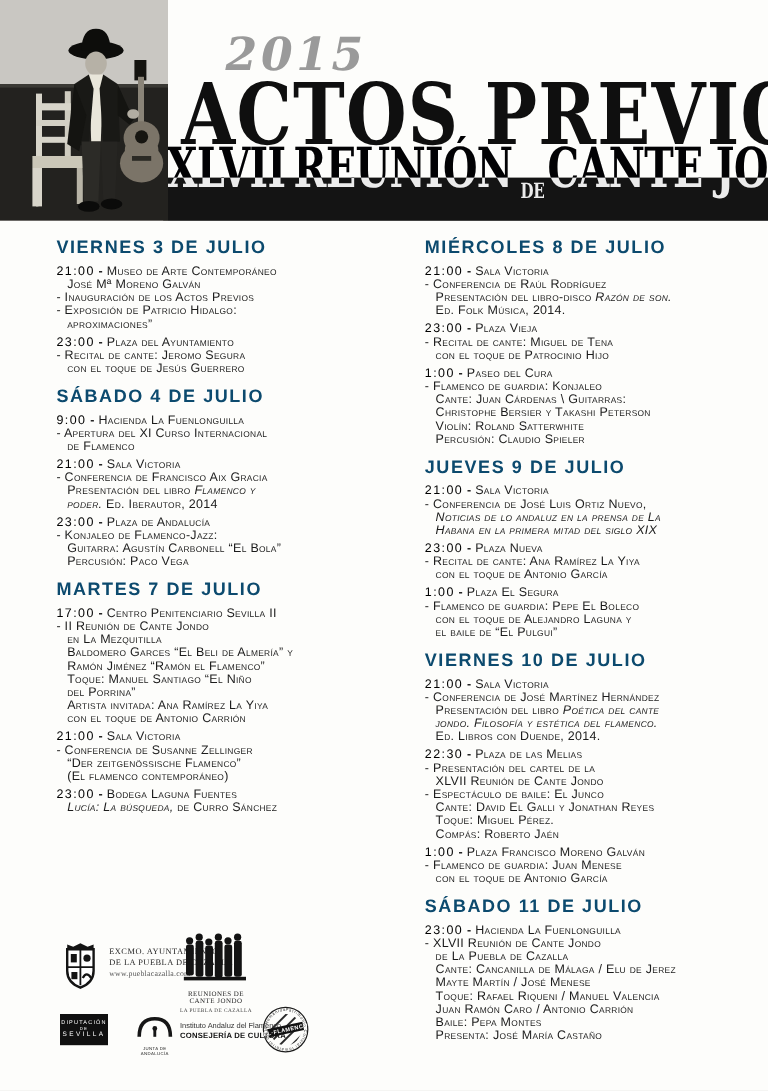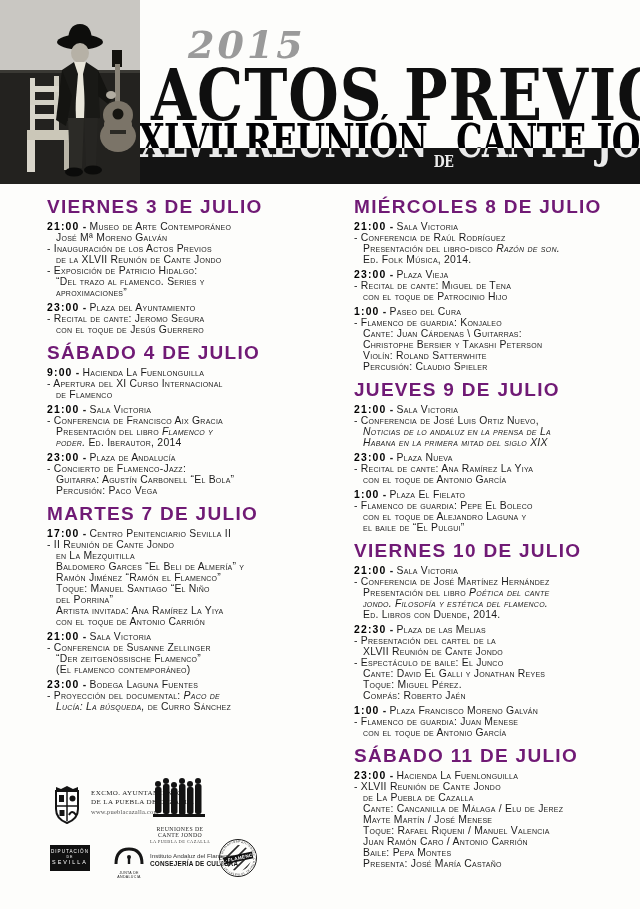--- a/index.html
+++ b/index.html
@@ -20,28 +20,28 @@
          mix-blend-mode:difference;letter-spacing:-0.5px;
          transform:scale(0.97,1.35);transform-origin:left top;}
   .subtitle .w{margin-right:7px;}
   .subtitle .de{display:inline-block;font-size:13px;margin:0 3px 0 0;transform:translateY(7px);}
 
   
   .col{position:absolute;top:199px;width:290px;font-size:10.4px;line-height:11px;
        letter-spacing:.25px;color:#1b1b1b;}
   .col-left{left:47px;}
   .col-right{left:354px;}
-  .date{font-size:19px;line-height:15px;font-weight:bold;letter-spacing:1.3px;
-        margin:0 0 7px 0;color:#701a75;}
+  .date{font-size:15px;line-height:15px;font-weight:bold;letter-spacing:1.3px;
+        margin:0 0 7px 0;color:#0c4a6e;}
   .section{margin-bottom:10px;}
   .event{margin-bottom:4px;}
   .line{white-space:nowrap;font-variant:small-caps;}
   .line.cont{padding-left:9px;}
   .line i{font-style:italic;}
-  .time{font-weight:bold;letter-spacing:1.2px;font-variant:normal;color:#000;}
+  .time{font-weight:normal;letter-spacing:1.2px;font-variant:normal;color:#000;}
   .dash{font-weight:bold;}
 
   
   .footer-item{position:absolute;}
   .ayto-text{left:91px;top:789px;font-family:"Liberation Serif",serif;font-size:7px;
              line-height:9px;letter-spacing:.4px;color:#262626;}
   .ayto-text .url{font-size:6.5px;color:#555;letter-spacing:.2px;}
   .reu-caption{left:147px;top:826px;width:66px;text-align:center;font-size:5.8px;
                line-height:6.4px;letter-spacing:.4px;color:#1d1d1d;font-family:"Liberation Serif",serif;}
   .reu-caption .tiny{font-size:4.4px;color:#444;}
@@ -111,23 +111,21 @@
     <span class="w">XLVII</span><span class="w">REUNIÓN</span><span class="de">DE</span><span class="w">CANTE JONDO</span>
   </div>
 
   <div class="col col-left" id="col-left">
       <section class="section">
         <h3 class="date">VIERNES 3 DE JULIO</h3>
         <div class="event">
           <div class="line flush"><span class="time">21:00</span><span class="dash"> - </span><span class="venue">Museo de Arte Contemporáneo</span></div>
           <div class="line cont">José Mª Moreno Galván</div>
           <div class="line flush">- Inauguración de los Actos Previos</div>
-          <div class="line cont">de la XLVII Reunión de Cante Jondo</div>
           <div class="line flush">- Exposición de Patricio Hidalgo:</div>
-          <div class="line cont">“Del trazo al flamenco. Series y</div>
           <div class="line cont">aproximaciones”</div>
         </div>
         <div class="event">
           <div class="line flush"><span class="time">23:00</span><span class="dash"> - </span><span class="venue">Plaza del Ayuntamiento</span></div>
           <div class="line flush">- Recital de cante: Jeromo Segura</div>
           <div class="line cont">con el toque de Jesús Guerrero</div>
         </div>
       </section>
       <section class="section">
         <h3 class="date">SÁBADO 4 DE JULIO</h3>
@@ -137,21 +135,21 @@
           <div class="line cont">de Flamenco</div>
         </div>
         <div class="event">
           <div class="line flush"><span class="time">21:00</span><span class="dash"> - </span><span class="venue">Sala Victoria</span></div>
           <div class="line flush">- Conferencia de Francisco Aix Gracia</div>
           <div class="line cont">Presentación del libro <i>Flamenco y</i></div>
           <div class="line cont"><i>poder.</i> Ed. Iberautor, 2014</div>
         </div>
         <div class="event">
           <div class="line flush"><span class="time">23:00</span><span class="dash"> - </span><span class="venue">Plaza de Andalucía</span></div>
-          <div class="line flush">- Concierto de Flamenco-Jazz:</div>
+          <div class="line flush">- Konjaleo de Flamenco-Jazz:</div>
           <div class="line cont">Guitarra: Agustín Carbonell “El Bola”</div>
           <div class="line cont">Percusión: Paco Vega</div>
         </div>
       </section>
       <section class="section">
         <h3 class="date">MARTES 7 DE JULIO</h3>
         <div class="event">
           <div class="line flush"><span class="time">17:00</span><span class="dash"> - </span><span class="venue">Centro Penitenciario Sevilla II</span></div>
           <div class="line flush">- II Reunión de Cante Jondo</div>
           <div class="line cont">en La Mezquitilla</div>
@@ -163,21 +161,20 @@
           <div class="line cont">con el toque de Antonio Carrión</div>
         </div>
         <div class="event">
           <div class="line flush"><span class="time">21:00</span><span class="dash"> - </span><span class="venue">Sala Victoria</span></div>
           <div class="line flush">- Conferencia de Susanne Zellinger</div>
           <div class="line cont">“Der zeitgenössische Flamenco”</div>
           <div class="line cont">(El flamenco contemporáneo)</div>
         </div>
         <div class="event">
           <div class="line flush"><span class="time">23:00</span><span class="dash"> - </span><span class="venue">Bodega Laguna Fuentes</span></div>
-          <div class="line flush">- Proyección del documental: <i>Paco de</i></div>
           <div class="line cont"><i>Lucía: La búsqueda,</i> de Curro Sánchez</div>
         </div>
       </section>
     </div>
   <div class="col col-right" id="col-right">
       <section class="section">
         <h3 class="date">MIÉRCOLES 8 DE JULIO</h3>
         <div class="event">
           <div class="line flush"><span class="time">21:00</span><span class="dash"> - </span><span class="venue">Sala Victoria</span></div>
           <div class="line flush">- Conferencia de Raúl Rodríguez</div>
@@ -205,21 +202,21 @@
           <div class="line flush">- Conferencia de José Luis Ortiz Nuevo,</div>
           <div class="line cont"><i>Noticias de lo andaluz en la prensa de La</i></div>
           <div class="line cont"><i>Habana en la primera mitad del siglo XIX</i></div>
         </div>
         <div class="event">
           <div class="line flush"><span class="time">23:00</span><span class="dash"> - </span><span class="venue">Plaza Nueva</span></div>
           <div class="line flush">- Recital de cante: Ana Ramírez La Yiya</div>
           <div class="line cont">con el toque de Antonio García</div>
         </div>
         <div class="event">
-          <div class="line flush"><span class="time">1:00</span><span class="dash"> - </span><span class="venue">Plaza El Fielato</span></div>
+          <div class="line flush"><span class="time">1:00</span><span class="dash"> - </span><span class="venue">Plaza El Segura</span></div>
           <div class="line flush">- Flamenco de guardia: Pepe El Boleco</div>
           <div class="line cont">con el toque de Alejandro Laguna y</div>
           <div class="line cont">el baile de “El Pulgui”</div>
         </div>
       </section>
       <section class="section">
         <h3 class="date">VIERNES 10 DE JULIO</h3>
         <div class="event">
           <div class="line flush"><span class="time">21:00</span><span class="dash"> - </span><span class="venue">Sala Victoria</span></div>
           <div class="line flush">- Conferencia de José Martínez Hernández</div>

